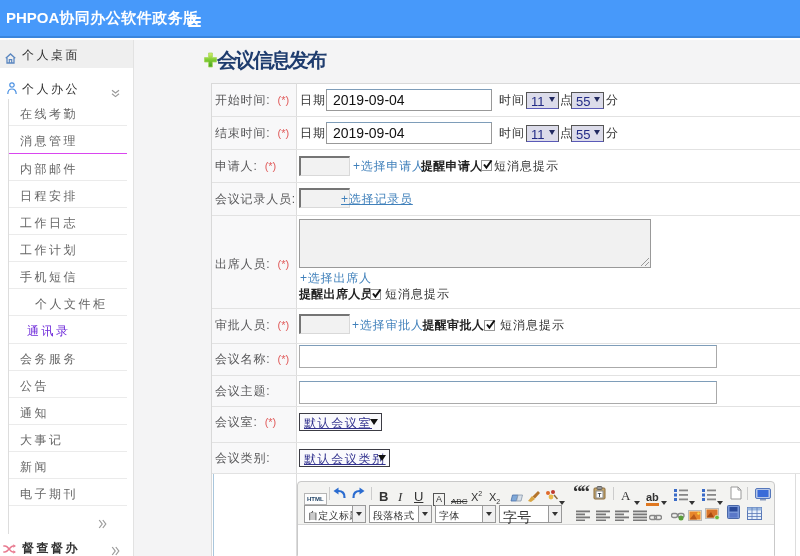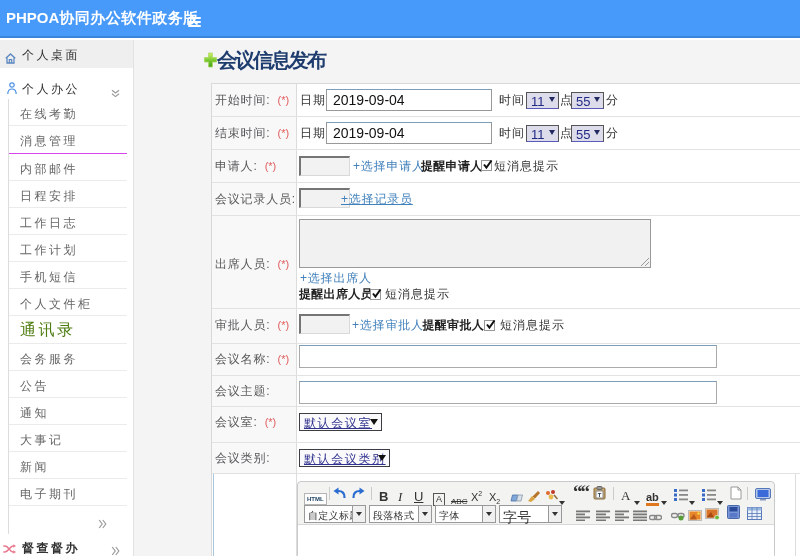--- a/index.html
+++ b/index.html
@@ -38,22 +38,22 @@
       <path d="M1 1.2 L4.5 4 L8 1.2 M1 4.8 L4.5 7.6 L8 4.8" fill="none" stroke="#999" stroke-width="1.2"></path>
     </svg></div>
 <div class="ab" style="left:8px;top:99.3px;width:119px;height:434.4px;border-left:1px solid #ddd">
 <div style="height:27.15px;line-height:27.15px;border-bottom:1px solid #ebebeb;"><span class="cjk" style="font-size:12px;color:#666;margin-left:11px">在线考勤</span></div>
 <div style="height:27.15px;line-height:27.15px;border-bottom:1px solid #d946ef;"><span class="cjk" style="font-size:12px;color:#666;margin-left:11px">消息管理</span></div>
 <div style="height:27.15px;line-height:27.15px;border-bottom:1px solid #ebebeb;"><span class="cjk" style="font-size:12px;color:#666;margin-left:11px">内部邮件</span></div>
 <div style="height:27.15px;line-height:27.15px;border-bottom:1px solid #ebebeb;"><span class="cjk" style="font-size:12px;color:#666;margin-left:11px">日程安排</span></div>
 <div style="height:27.15px;line-height:27.15px;border-bottom:1px solid #ebebeb;"><span class="cjk" style="font-size:12px;color:#666;margin-left:11px">工作日志</span></div>
 <div style="height:27.15px;line-height:27.15px;border-bottom:1px solid #ebebeb;"><span class="cjk" style="font-size:12px;color:#666;margin-left:11px">工作计划</span></div>
 <div style="height:27.15px;line-height:27.15px;border-bottom:1px solid #ebebeb;"><span class="cjk" style="font-size:12px;color:#666;margin-left:11px">手机短信</span></div>
-<div style="height:27.15px;line-height:27.15px;border-bottom:1px solid #ebebeb;"><span class="cjk" style="font-size:12px;color:#666;margin-left:11px">个人文件柜</span></div>
-<div style="height:27.15px;line-height:27.15px;border-bottom:1px solid #ebebeb;"><span class="cjk" style="font-size:16px;color:#4d7c0f;margin-left:11px">通讯录</span></div>
+<div style="height:27.15px;line-height:27.15px;border-bottom:1px solid #ebebeb;"><span class="cjk" style="font-size:12px;color:#666;margin-left:26px">个人文件柜</span></div>
+<div style="height:27.15px;line-height:27.15px;border-bottom:1px solid #ebebeb;"><span class="cjk" style="font-size:12px;color:#6d28d9;margin-left:18px">通讯录</span></div>
 <div style="height:27.15px;line-height:27.15px;border-bottom:1px solid #ebebeb;"><span class="cjk" style="font-size:12px;color:#666;margin-left:11px">会务服务</span></div>
 <div style="height:27.15px;line-height:27.15px;border-bottom:1px solid #ebebeb;"><span class="cjk" style="font-size:12px;color:#666;margin-left:11px">公告</span></div>
 <div style="height:27.15px;line-height:27.15px;border-bottom:1px solid #ebebeb;"><span class="cjk" style="font-size:12px;color:#666;margin-left:11px">通知</span></div>
 <div style="height:27.15px;line-height:27.15px;border-bottom:1px solid #ebebeb;"><span class="cjk" style="font-size:12px;color:#666;margin-left:11px">大事记</span></div>
 <div style="height:27.15px;line-height:27.15px;border-bottom:1px solid #ebebeb;"><span class="cjk" style="font-size:12px;color:#666;margin-left:11px">新闻</span></div>
 <div style="height:27.15px;line-height:27.15px;border-bottom:1px solid #ebebeb;"><span class="cjk" style="font-size:12px;color:#666;margin-left:11px">电子期刊</span></div>
 </div>
 <div class="ab" style="left:98px;top:515px;width:9px;height:10px"><svg width="9" height="10" viewBox="0 0 9 10">
       <path d="M1.2 1 L4.2 5 L1.2 9 M4.8 1 L7.8 5 L4.8 9" fill="none" stroke="#999" stroke-width="1.2"></path>
     </svg></div>

